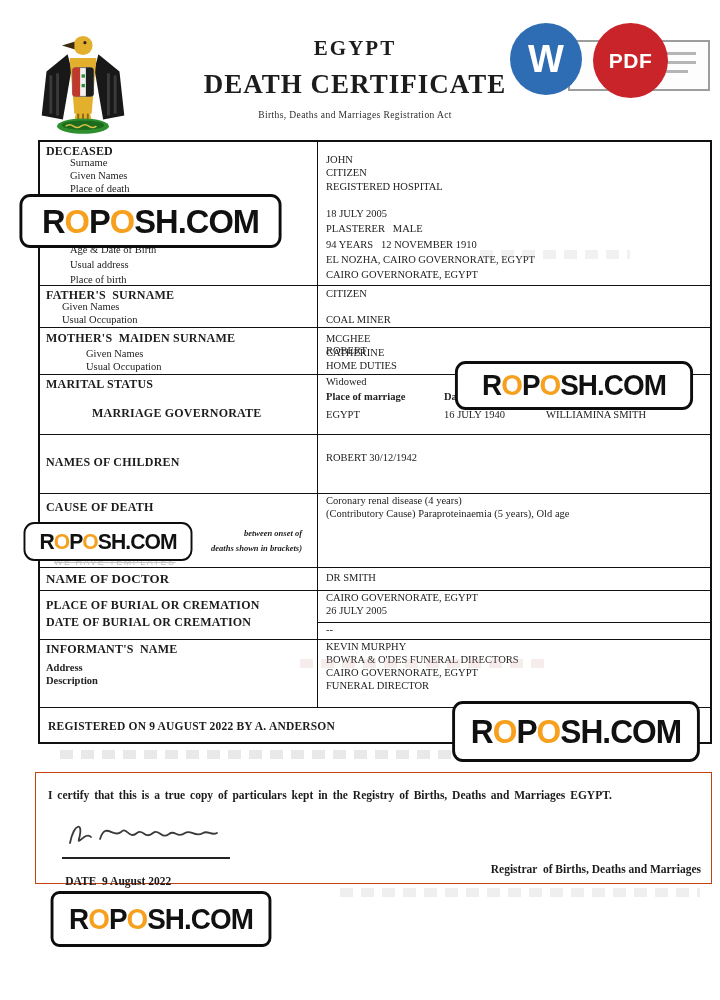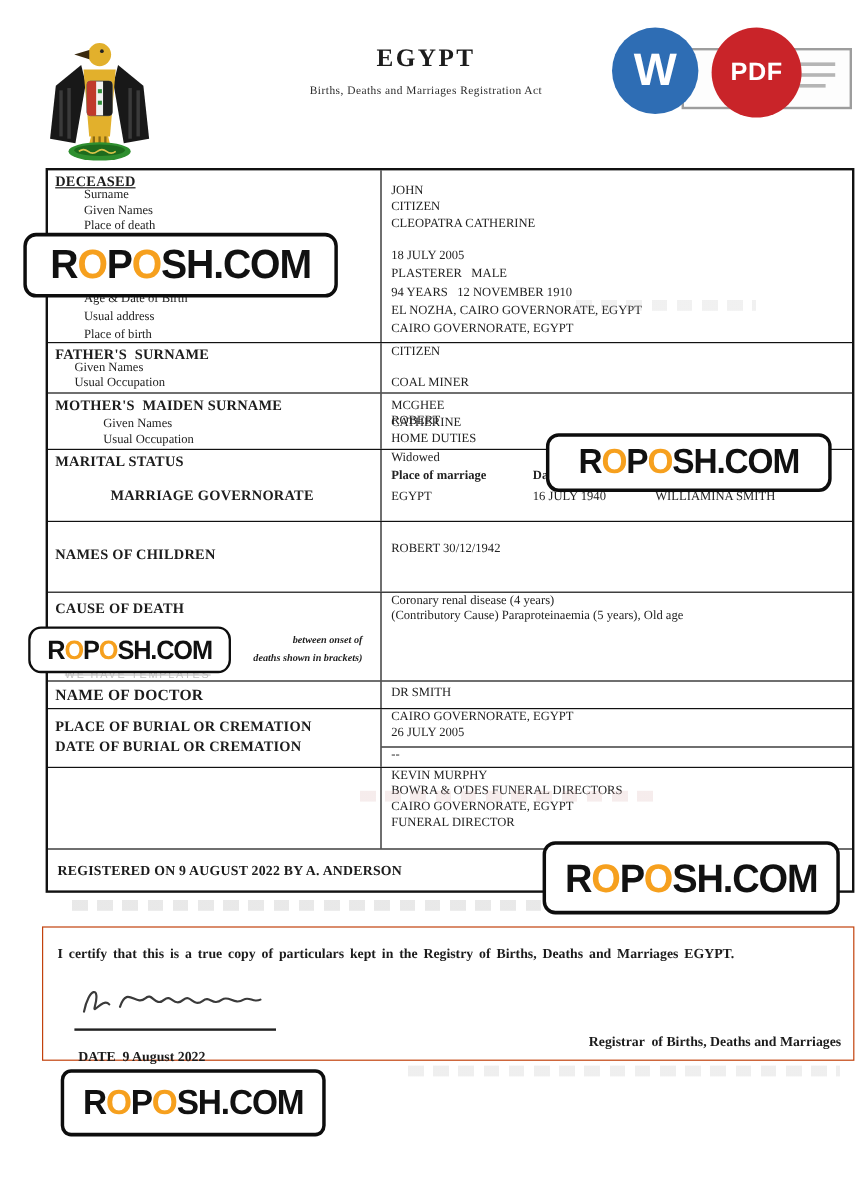--- a/index.html
+++ b/index.html
@@ -81,47 +81,48 @@
     <rect x="44" y="88" width="2" height="10" fill="#8a6a14"></rect>
     <rect x="49" y="88" width="2" height="11" fill="#8a6a14"></rect>
     <rect x="54" y="88" width="2" height="10" fill="#8a6a14"></rect>
     <ellipse cx="50" cy="101" rx="27" ry="8" fill="#2f8f2f"></ellipse>
     <ellipse cx="50" cy="100" rx="22" ry="5" fill="#1d6b1d"></ellipse>
     <path d="M32 101 q4 -3 8 0 q4 3 8 0 q4 -3 8 0 q4 3 8 0" stroke="#d9c34a" stroke-width="1.5" fill="none"></path>
   </svg>
 
   <div class="titles">
     <div class="country">EGYPT</div>
+    <div class="doc-title">DEATH CERTIFICATE</div>
     <div class="act">Births, Deaths and Marriages Registration Act</div>
   </div>
 
   <div class="doc-rect">
     <span class="ln" style="left:96px;top:10px;width:30px;"></span>
     <span class="ln" style="left:96px;top:19px;width:30px;"></span>
     <span class="ln" style="left:96px;top:28px;width:22px;"></span>
   </div>
   <div class="circ circ-w" style="background: rgb(46, 109, 180);">W</div>
   <div class="circ circ-pdf" style="background: rgb(201, 36, 41);">PDF</div>
 
   <div class="tbl">
 
     <div class="row" style="top:0;height:143px;">
       <div class="lc">
-        <span class="h" style="top:2px;text-decoration:underline;">DECEASED</span>
+        <span class="h" style="top:2px;">DECEASED</span>
         <span class="sub" style="left:30px;top:15px;">Surname</span>
         <span class="sub" style="left:30px;top:28px;">Given Names</span>
         <span class="sub" style="left:30px;top:41px;">Place of death</span>
         <span class="sub" style="left:30px;top:102px;">Age &amp; Date of Birth</span>
         <span class="sub" style="left:30px;top:117px;">Usual address</span>
         <span class="sub" style="left:30px;top:132px;">Place of birth</span>
       </div>
       <div class="rc">
         <span class="val" style="top:12px;">JOHN</span>
         <span class="val" style="top:25px;">CITIZEN</span>
-        <span class="val" style="top:39px;">CLEOPATRA CATHERINE</span>
+        <span class="val" style="top:39px;">REGISTERED HOSPITAL</span>
         <span class="val" style="top:66px;">18 JULY 2005</span>
         <span class="val" style="top:81px;">PLASTERER   MALE</span>
         <span class="val" style="top:97px;">94 YEARS   12 NOVEMBER 1910</span>
         <span class="val" style="top:112px;">EL NOZHA, CAIRO GOVERNORATE, EGYPT</span>
         <span class="val" style="top:127px;">CAIRO GOVERNORATE, EGYPT</span>
       </div>
     </div>
 
     <div class="row" style="top:143px;height:42px;">
       <div class="lc">
@@ -202,20 +203,25 @@
       </div>
       <div class="rc">
         <span class="val" style="top:1px;">CAIRO GOVERNORATE, EGYPT</span>
         <span class="val" style="top:14px;">26 JULY 2005</span>
         <div class="burial-div" style="top:31px;"></div>
         <span class="val" style="top:33px;">--</span>
       </div>
     </div>
 
     <div class="row" style="top:497px;height:68px;">
+      <div class="lc">
+        <span class="h" style="top:2px;">INFORMANT'S  NAME</span>
+        <span class="sub b" style="left:6px;top:22px;">Address</span>
+        <span class="sub b" style="left:6px;top:35px;">Description</span>
+      </div>
       <div class="rc">
         <span class="val" style="top:1px;">KEVIN MURPHY</span>
         <span class="val" style="top:14px;">BOWRA &amp; O'DES FUNERAL DIRECTORS</span>
         <span class="val" style="top:27px;">CAIRO GOVERNORATE, EGYPT</span>
         <span class="val" style="top:40px;">FUNERAL DIRECTOR</span>
       </div>
     </div>
 
     <div class="row" style="top:565px;height:39px;">
       <span class="h" style="left:8px;top:12px;font-size:11.5px;">REGISTERED ON 9 AUGUST 2022 BY A. ANDERSON</span>

